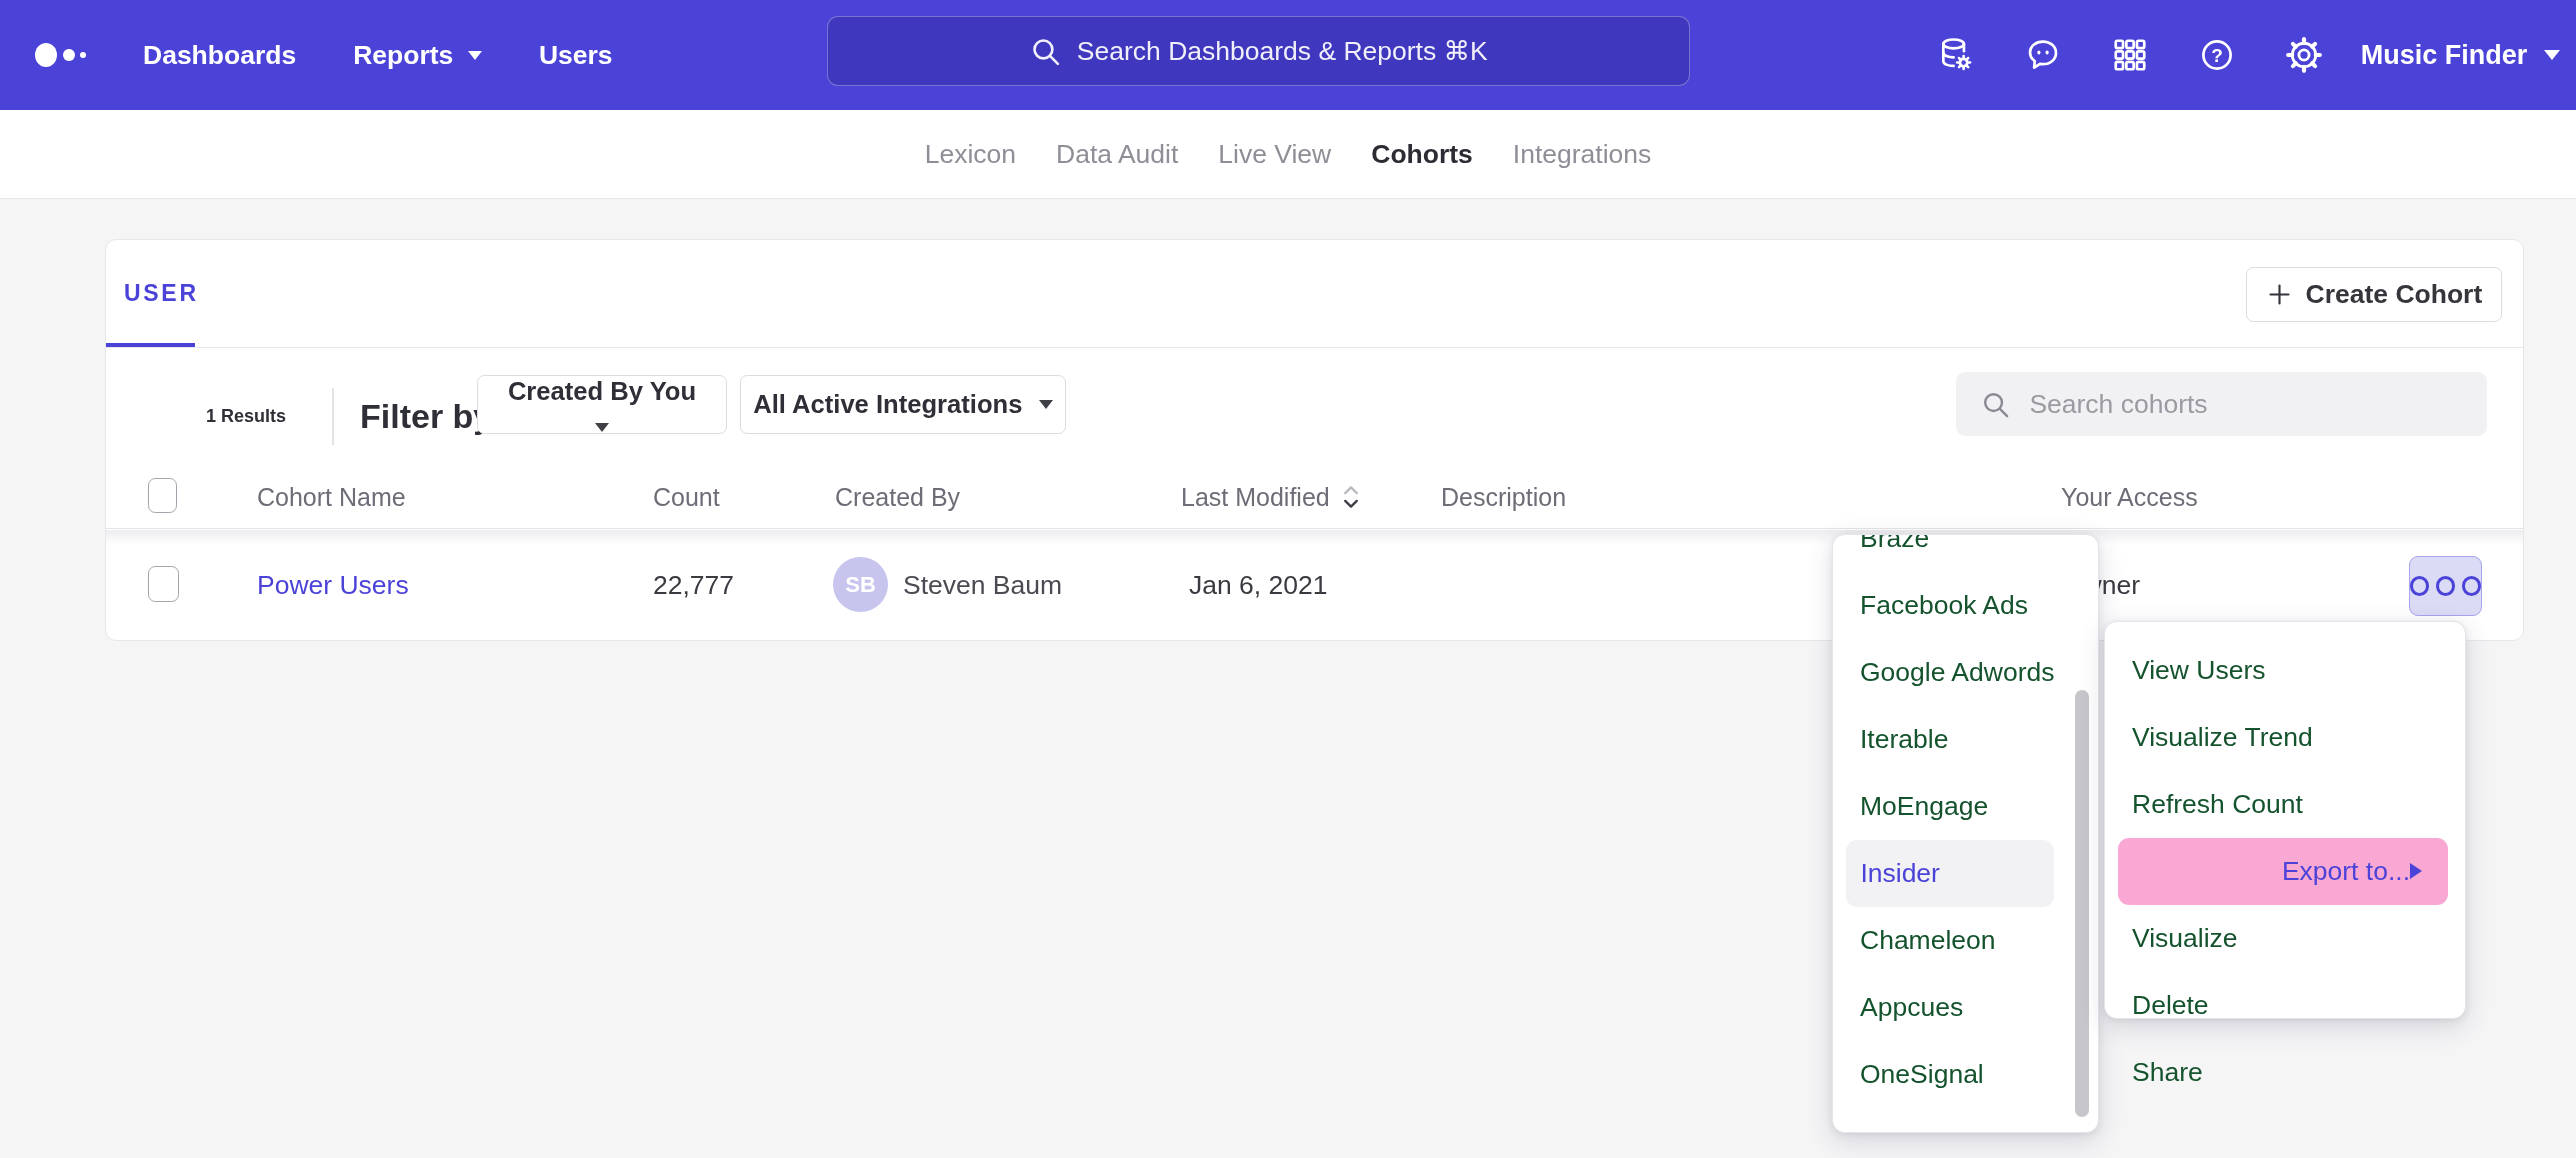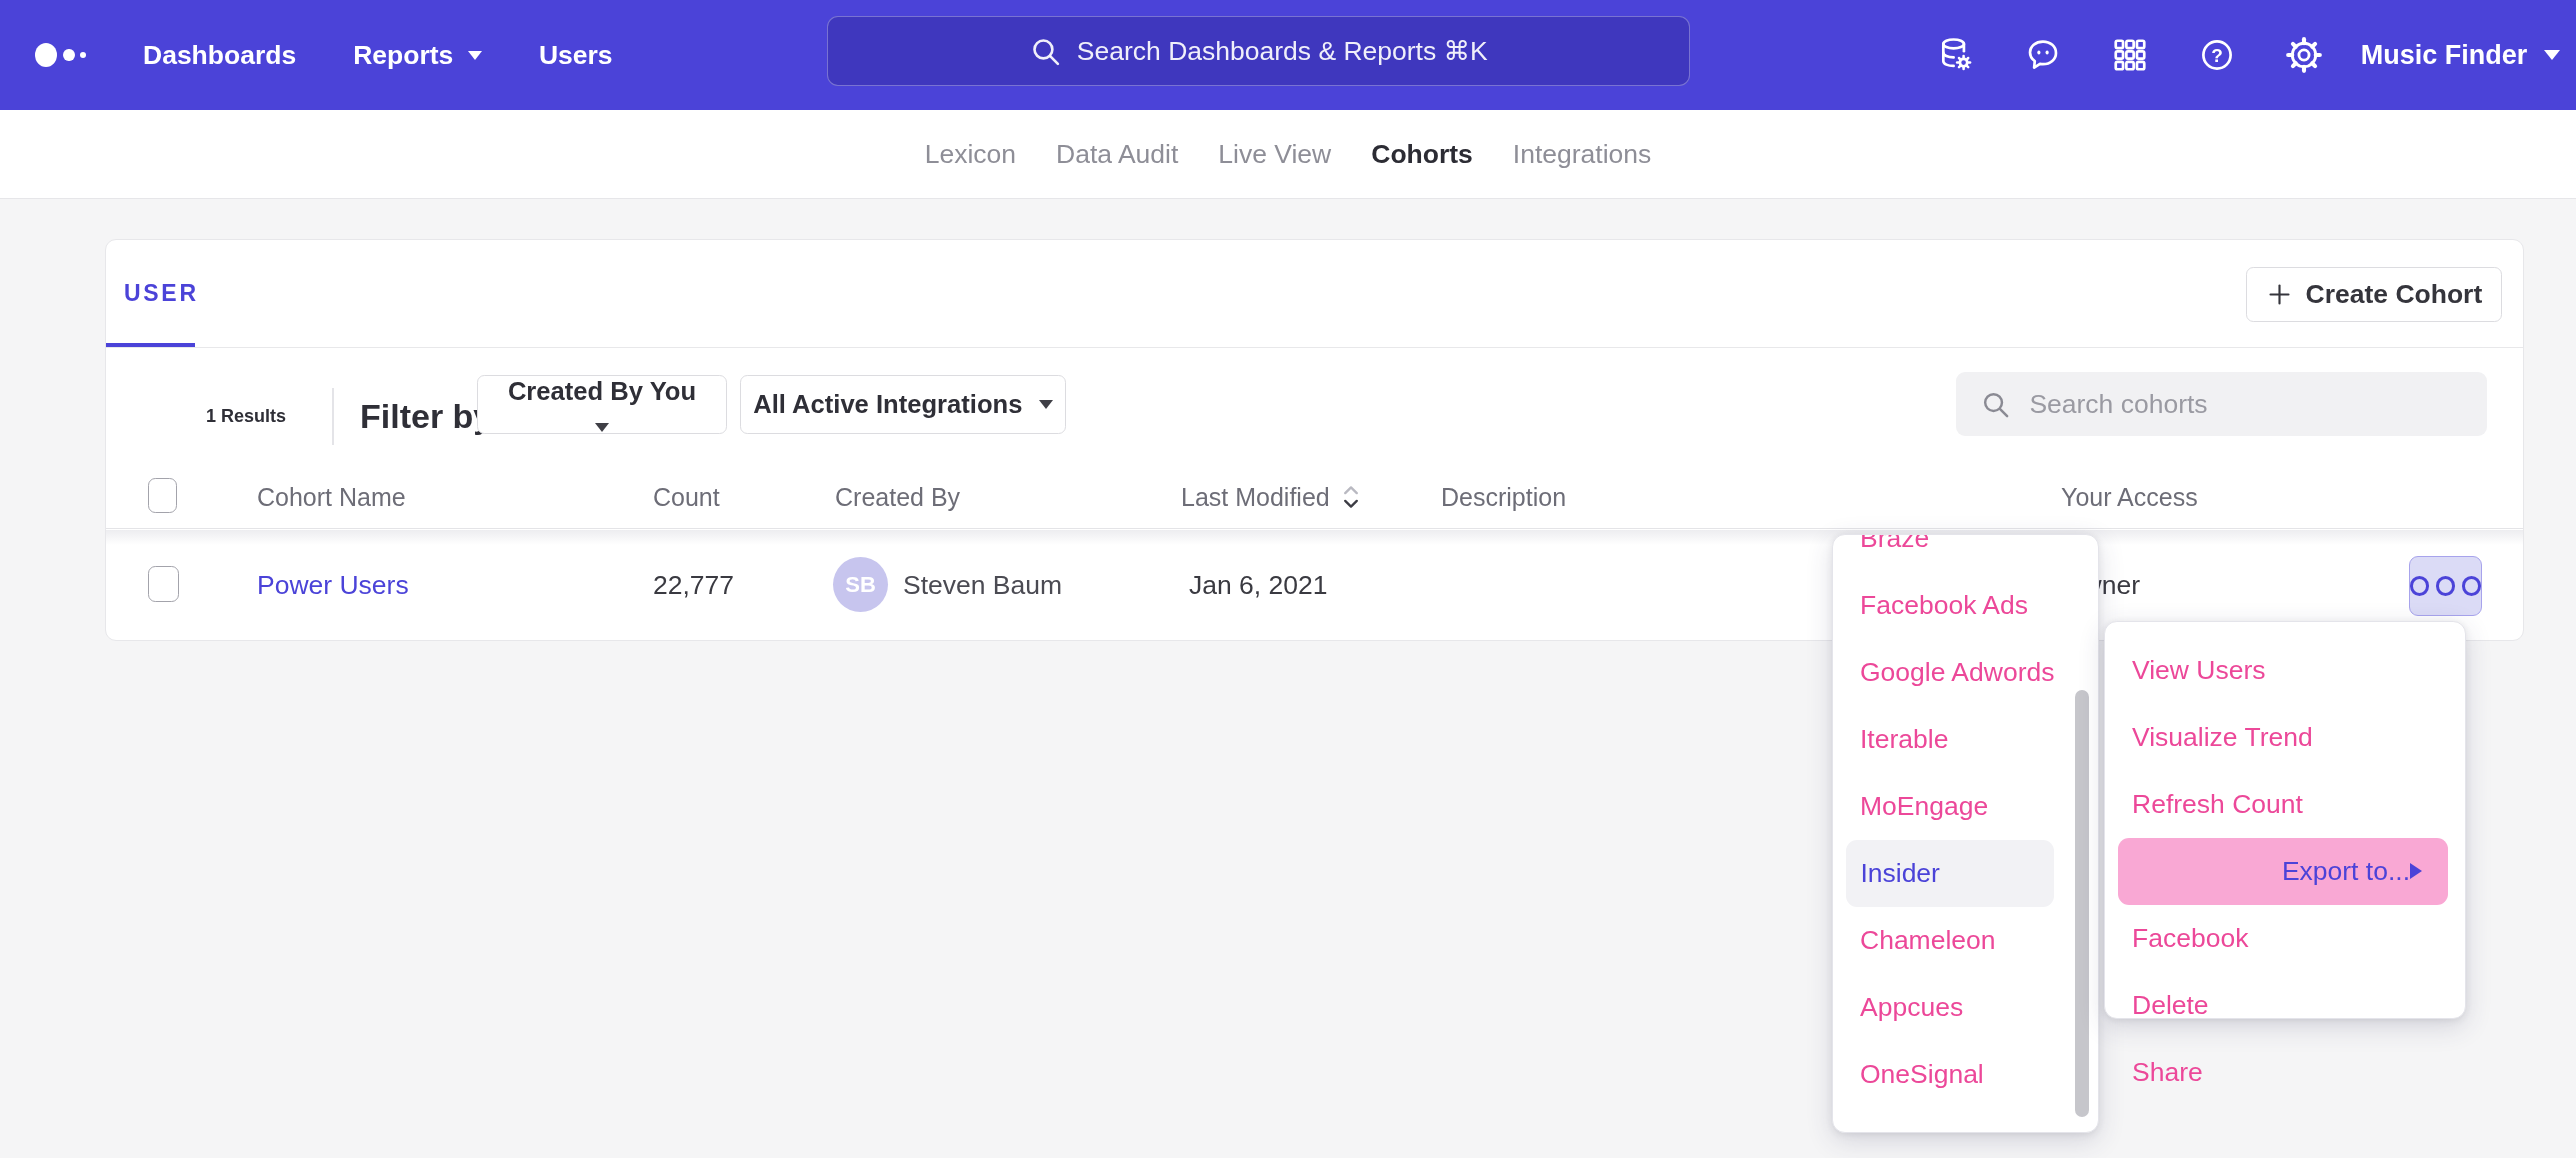--- a/index.html
+++ b/index.html
@@ -73,21 +73,21 @@
     display:flex;align-items:center;justify-content:center;color:#fff;font-size:22px;font-weight:700;}
   .creator{left:797px;color:#4b4b53;}
   .ooo-btn{position:absolute;left:2303px;top:27px;width:73px;height:60px;background:#dbdbf6;border:1.8px solid #a7a3ec;
     border-radius:9px;display:flex;align-items:center;justify-content:center;gap:6.4px;box-sizing:border-box;cursor:pointer;}
   .ooo-btn i{width:13.7px;height:13.7px;border:3.7px solid #4B43D8;border-radius:50%;display:block;}
 
   
   .menu{position:absolute;background:#fff;border:0.9px solid #e4e4ea;border-radius:12.8px;
     box-shadow:0 7.3px 27px rgba(50,50,93,.16),0 1.8px 7.3px rgba(0,0,0,.08);box-sizing:border-box;}
   .menu ul{list-style:none;margin:0;padding:0;}
-  .menu li{height:67px;line-height:67px;padding-left:27px;font-size:26.5px;color:#ec4899;cursor:pointer;white-space:nowrap;}
+  .menu li{height:67px;line-height:67px;padding-left:27px;font-size:26.5px;color:#14532d;cursor:pointer;white-space:nowrap;}
   .submenu{left:1832px;top:534px;width:267px;height:599px;overflow:hidden;z-index:40;}
   .submenu ul{margin-top:-30px;}
   .submenu li.selected{background:#F2F2F5;border-radius:11px;margin-left:12.8px;margin-right:44px;padding-left:14.6px;color:#4B43D8;}
   .sub-scrollbar{position:absolute;left:242px;top:155px;width:13.7px;height:427px;border-radius:7.3px;background:#c6c6cb;z-index:41;cursor:grab;}
   .ctxmenu{left:2104px;top:621px;width:362px;height:398px;padding-top:14.6px;z-index:45;}
   .ctxmenu li.selected{background:#f9a8d4;border-radius:11px;margin-left:12.8px;margin-right:17.4px;padding-left:14.6px;padding-right:25.6px;
     color:#4B43D8;display:flex;align-items:center;justify-content:flex-end;}
   .subarrow{width:0;height:0;border-top:8.2px solid transparent;border-bottom:8.2px solid transparent;border-left:12px solid #4B43D8;}
 </style>
 </head>
@@ -274,20 +274,20 @@
 
   <div class="menu ctxmenu">
     <ul>
       <li>View Users</li>
       <li>Visualize Trend</li>
       <li>Refresh Count</li>
       <li class="selected">
         <span>Export to...</span>
         <span class="subarrow"></span>
       </li>
-      <li>Facebook</li>
+      <li>Visualize</li>
       <li>Delete</li>
       <li>Share</li>
     </ul>
   </div>
 
 </div>
 
 
 </body></html>

